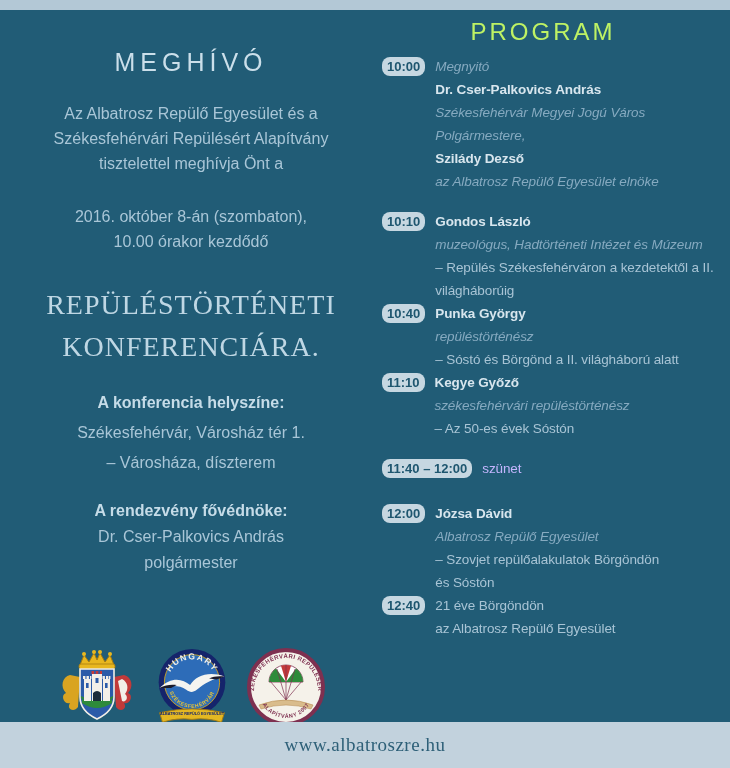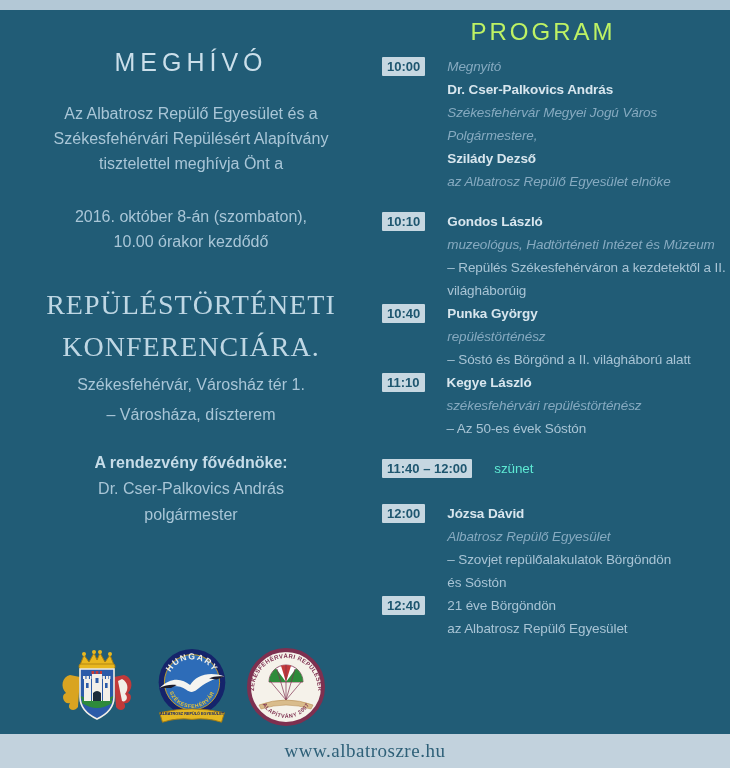--- a/index.html
+++ b/index.html
@@ -1,19 +1,19 @@
 <!DOCTYPE html>
 <html><head>
 <meta charset="utf-8">
 <style>
   html,body{margin:0;padding:0;background:#e8e8e8;}
   .page{position:relative;width:730px;height:768px;background:#215C76;overflow:hidden;
         font-family:"Liberation Sans",sans-serif;}
   .top-strip{position:absolute;top:0;left:0;right:0;height:10px;background:#B3C8D6;}
-  .footer{position:absolute;left:0;right:0;bottom:0;height:34px;background:#C2D2DD;
+  .footer{position:absolute;left:0;right:0;bottom:0;height:46px;background:#C2D2DD;
           display:flex;align-items:center;justify-content:center;}
   .footer .url{font-family:"Liberation Serif",serif;font-size:19px;color:#2E6078;letter-spacing:.5px;}
 
   
   .left-col{position:absolute;left:0;top:10px;width:382px;height:574px;text-align:center;}
   .h1{margin:38px 0 0;font-size:25px;letter-spacing:5px;color:#CBDFEA;font-weight:400;}
   .intro{margin:24px auto 0;width:312px;font-size:16px;line-height:25px;color:#A9C6D7;}
   .dateblock{margin-top:28px;font-size:16px;line-height:25px;color:#A9C6D7;}
   .conf{margin:30px 0 0;font-family:"Liberation Serif",serif;font-weight:400;
         font-size:28px;line-height:42px;letter-spacing:1px;color:#BFD7E4;}
@@ -24,44 +24,45 @@
 
   
   .right-col{position:absolute;left:382px;top:10px;width:348px;}
   .h2{margin:8px 0 0;text-align:center;padding-right:26px;font-size:24px;
       letter-spacing:3px;color:#bef264;font-weight:400;}
   #program-list{margin-top:9px;}
   .slot{display:flex;align-items:flex-start;}
   .slot.gap-after{margin-bottom:17px;}
   .slot.break-slot{margin-bottom:22px;}
   .badge{flex:0 0 auto;background:#C6D7E1;color:#1E566F;font-size:13px;font-weight:600;
-         line-height:19px;padding:0 5px;margin-top:2px;border-radius:1px;}
-  .slot-lines{margin-left:22px;min-width:0;}
+         line-height:19px;padding:0 5px;margin-top:2px;border-radius:8px;}
+  .slot-lines{margin-left:10px;min-width:0;}
   .line{font-size:13.5px;line-height:23px;letter-spacing:-0.1px;white-space:nowrap;color:#A8C4D5;}
   .line.bold{font-weight:700;color:#D8E6EE;}
   .line.italic{font-style:italic;color:#86AAC0;}
-  .line.muted{color:#5eead4;}
+  .line.muted{color:#c4b5fd;}
 </style>
 </head>
 <body>
 
 <div class="page">
   <div class="top-strip"></div>
 
   <div class="left-col">
     <h1 class="h1">MEGHÍVÓ</h1>
     <p class="intro">Az Albatrosz Repülő Egyesület és a Székesfehérvári Repülésért Alapítvány tisztelettel meghívja Önt a</p>
     <p class="dateblock">
       <span>2016. október 8-án (szombaton),</span><br>
       <span>10.00 órakor kezdődő</span>
     </p>
     <h2 class="conf">
       <span>REPÜLÉSTÖRTÉNETI</span><br>
       <span>KONFERENCIÁRA.</span>
     </h2>
+    <p class="lbl">A konferencia helyszíne:</p>
     <p class="body-line" style="margin:4px;">Székesfehérvár, Városház tér 1.</p>
     <p class="body-line" style="margin:0;">– Városháza, díszterem</p>
     <p class="lbl">A rendezvény fővédnöke:</p>
     <p class="body-line" style="margin:0;">Dr. Cser-Palkovics András</p>
     <p class="body-line" style="margin:0;">polgármester</p>
 
     <div class="logos">
 
       <svg width="82" height="80" viewBox="0 0 82 80">
 
@@ -174,21 +175,21 @@
           <span class="badge">10:40</span>
           <div class="slot-lines">
             <div class="line bold">Punka György</div>
             <div class="line italic">repüléstörténész</div>
             <div class="line regular">– Sóstó és Börgönd a II. világháború alatt</div>
           </div>
         </div>
         <div class="slot gap-after">
           <span class="badge">11:10</span>
           <div class="slot-lines">
-            <div class="line bold">Kegye László</div>
+            <div class="line bold">Kegye Győző</div>
             <div class="line italic">székesfehérvári repüléstörténész</div>
             <div class="line regular">– Az 50-es évek Sóstón</div>
           </div>
         </div>
         <div class="slot break-slot">
           <span class="badge">11:40 – 12:00</span>
           <div class="slot-lines">
             <div class="line muted">szünet</div>
           </div>
         </div>

